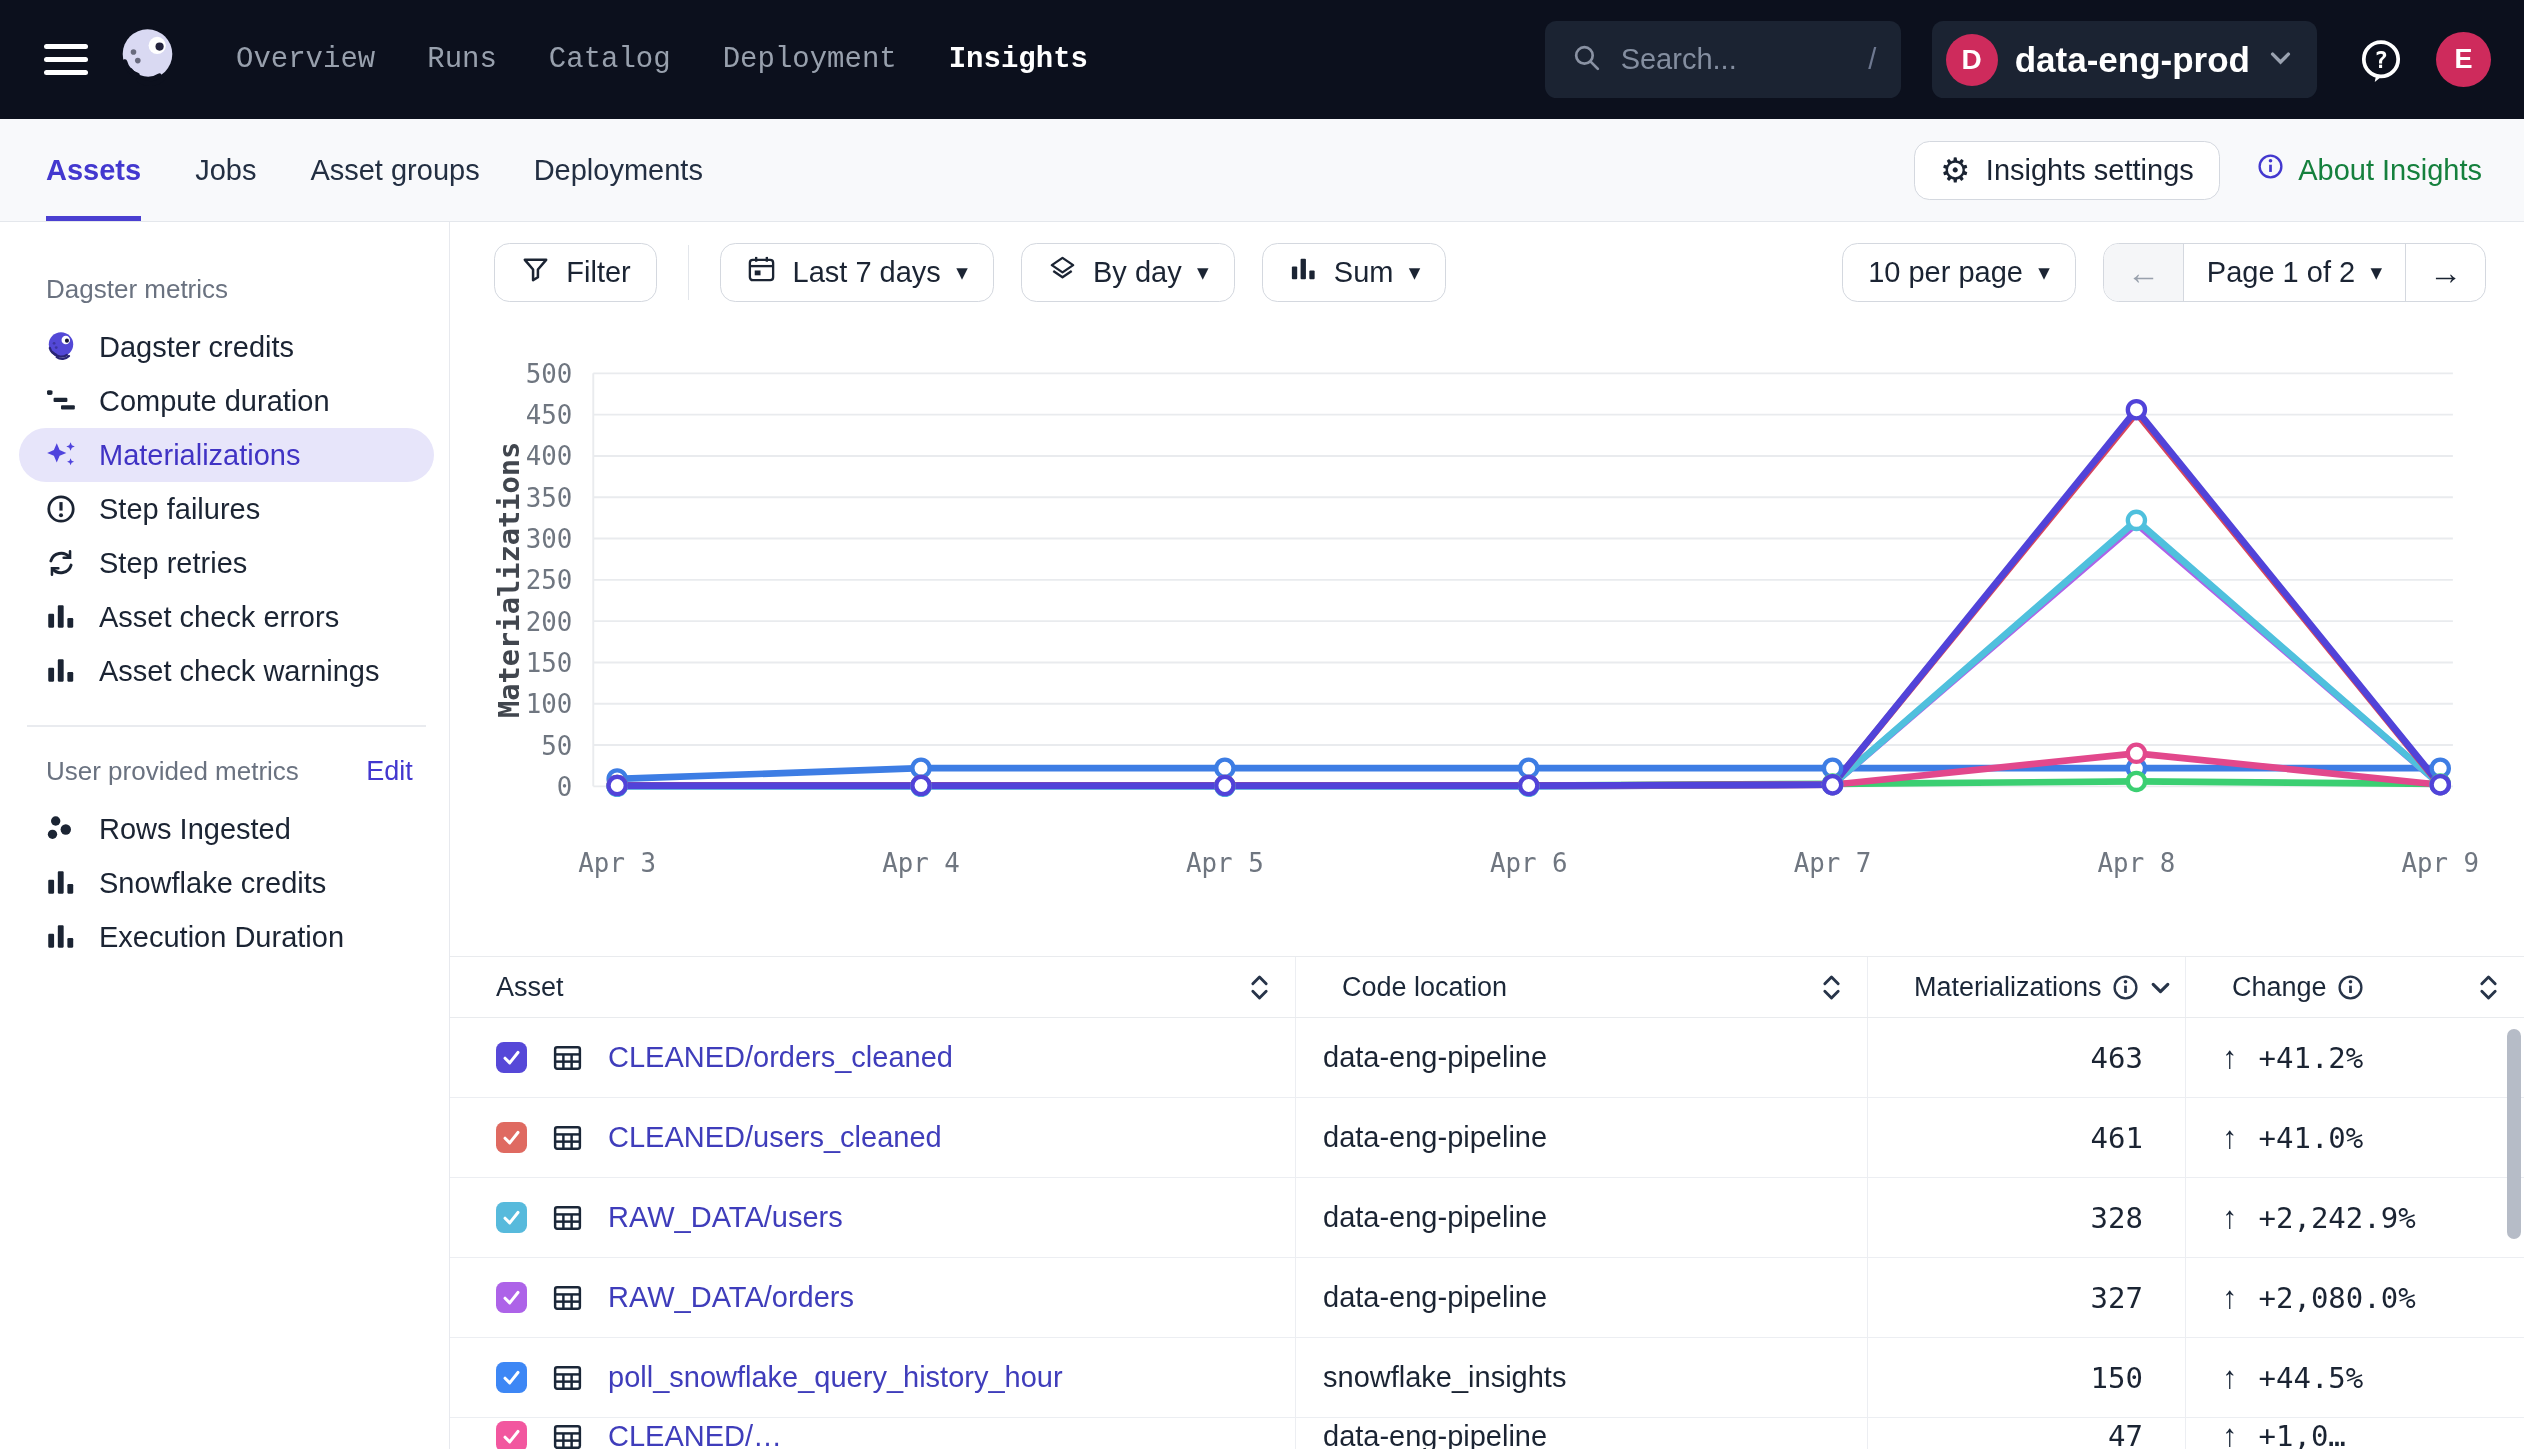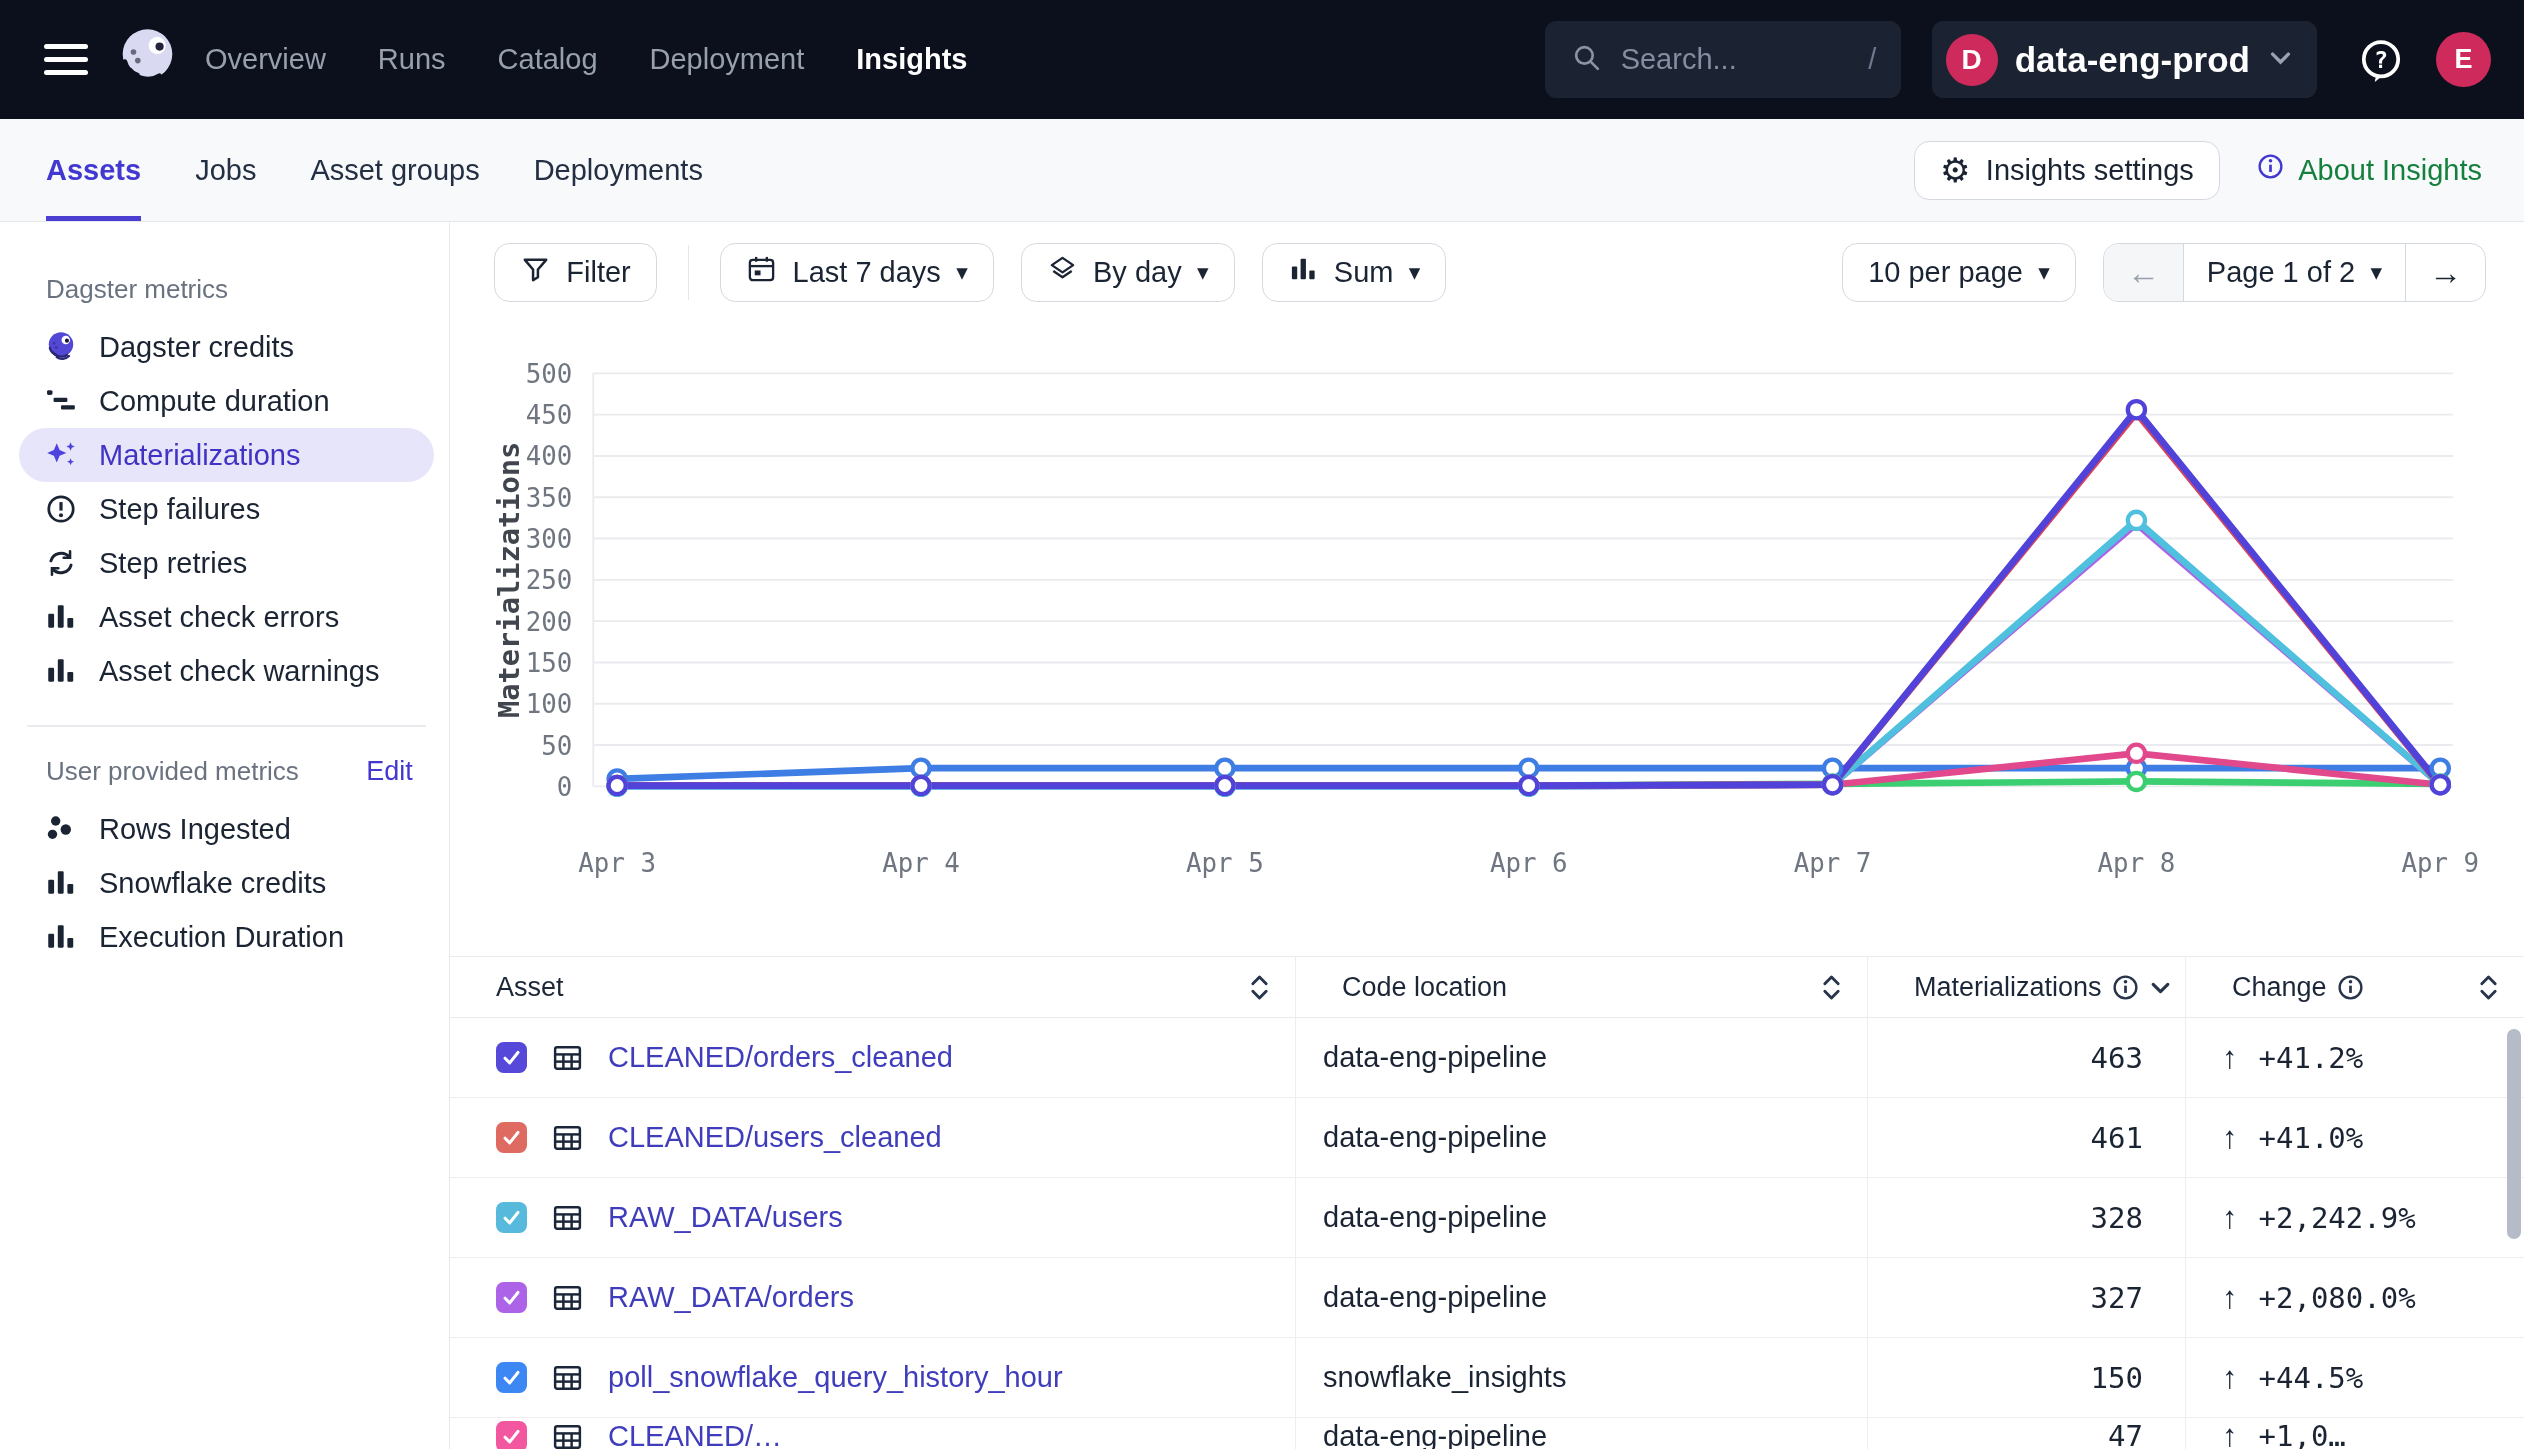--- a/index.html
+++ b/index.html
@@ -3,21 +3,21 @@
 <meta charset="utf-8">
 <style>
   html,body{margin:0;padding:0;width:2525px;height:1450px;overflow:hidden;background:#fff;
     font-family:"Liberation Sans",sans-serif;color:#1b2433;}
   *{box-sizing:border-box;}
   
   .topnav{position:absolute;top:0;left:0;right:0;height:119px;background:#0c101d;display:flex;align-items:center;}
   .hamburger{margin-left:44px;width:44px;display:flex;flex-direction:column;gap:8.6px;cursor:pointer;}
   .hamburger div{height:4.8px;border-radius:2.9px;background:#fff;}
   .logo{margin-left:25px;width:69px;height:69px;flex:none;}
-  .nav-links{display:flex;gap:52px;margin-left:23px;}
+  .nav-links{display:flex;gap:52px;margin-left:54px;font-family:Liberation Mono, monospace;}
   .nav-link{font-size:29px;color:#98a0ad;cursor:pointer;}
   .nav-link.active{color:#fff;font-weight:700;}
   .topnav .spacer{flex:1;}
   .searchbox{width:356px;height:77px;background:#1b2332;border-radius:11.5px;display:flex;align-items:center;padding:16px 25px;gap:15.3px;}
   .searchbox input{background:transparent;border:none;outline:none;color:#cdd2dc;font-size:29px;width:191px;font-family:inherit;}
   .searchbox input::placeholder{color:#848ea0;}
   .slash{margin-left:auto;color:#6e7890;font-size:29px;}
   .deploy-pill{margin-left:31px;height:77px;background:#1b2332;border-radius:11.5px;display:flex;align-items:center;padding:0 23px 0 13.4px;gap:17px;cursor:pointer;}
   .d-badge{width:52px;height:52px;border-radius:50%;background:#ce2b5c;color:#fff;font-weight:700;font-size:28px;display:flex;align-items:center;justify-content:center;}
   .deploy-name{color:#fff;font-size:35px;font-weight:700;}

